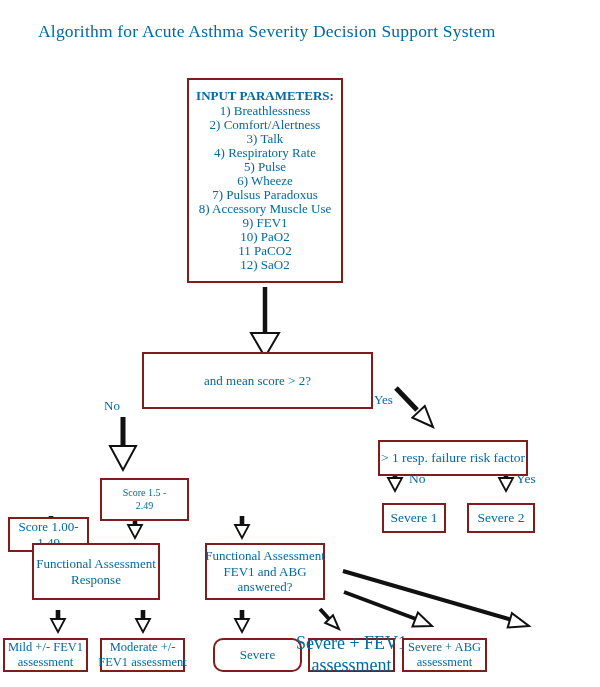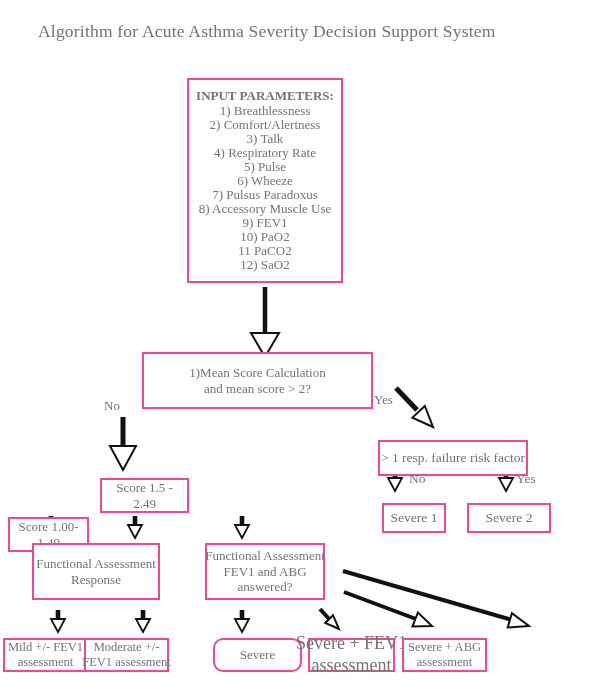--- a/index.html
+++ b/index.html
@@ -1,26 +1,26 @@
 <!DOCTYPE html>
 <html><head>
 <meta charset="utf-8">
 <style>
   html,body{margin:0;padding:0;background:#e8e8e8;}
   .canvas{
     position:relative;width:600px;height:687px;background:#ffffff;
-    font-family:"Liberation Serif", serif;color:#737373;overflow:hidden;
+    font-family:"Liberation Serif", serif;color:#0369a1;overflow:hidden;
     margin:0 auto;
   }
   .title{
     position:absolute;left:38px;top:21px;font-size:17.5px;
     letter-spacing:0.2px;white-space:nowrap;
   }
   .box{
-    position:absolute;border:2px solid #ec4899;background:#fff;
+    position:absolute;border:2px solid #7f1d1d;background:#fff;
     display:flex;flex-direction:column;justify-content:center;align-items:center;
     text-align:center;line-height:1.22;box-sizing:border-box;
   }
   .box div{white-space:nowrap;}
   .thick{border-width:2.5px;}
   .lbl{position:absolute;white-space:nowrap;}
   [data-name="input-parameters-box"]{line-height:14px;}
   [data-name="input-parameters-box"] div:first-child{font-weight:bold;margin-bottom:1px;}
   svg.connectors{position:absolute;left:0;top:0;pointer-events:none;}
   svg .shaft{stroke:#111;}
@@ -93,59 +93,58 @@
       <div>6) Wheeze</div>
       <div>7) Pulsus Paradoxus</div>
       <div>8) Accessory Muscle Use</div>
       <div>9) FEV1</div>
       <div>10) PaO2</div>
       <div>11 PaCO2</div>
       <div>12) SaO2</div>
     </div>
 
   <div class="box thick" style="left:142px;top:352px;width:231px;height:57px;font-size:13px;" data-name="decision-box">
-      <div>1)Mean Score Calculation</div>
       <div>and mean score &gt; 2?</div>
     </div>
 
   <div class="lbl" style="left:104px;top:398px;font-size:13px;" data-name="decision-no-label">No</div>
   <div class="lbl" style="left:374px;top:392px;font-size:13px;" data-name="decision-yes-label">Yes</div>
 
   <div class="box" style="left:378px;top:440px;width:150px;height:36px;font-size:13.5px;" data-name="risk-factor-box">&gt; 1 resp. failure risk factor</div>
 
   <div class="lbl" style="left:409px;top:471px;font-size:13.5px;" data-name="risk-no-label">No</div>
   <div class="lbl" style="left:516px;top:471px;font-size:13.5px;" data-name="risk-yes-label">Yes</div>
 
   <div class="box" style="left:8px;top:478px;width:81px;height:35px;font-size:13px;margin-top:39px;" data-name="score-1-box">
       <div>Score 1.00-</div>
       <div>1.49</div>
     </div>
-  <div class="box" style="left:100px;top:478px;width:89px;height:35px;font-size:13px;text-align:right;" data-name="score-2-box">
+  <div class="box" style="left:100px;top:478px;width:89px;height:43px;font-size:10px;text-align:right;" data-name="score-2-box">
       <div>Score 1.5 -</div>
       <div>2.49</div>
     </div>
 
   <div class="box" style="left:382px;top:503px;width:64px;height:30px;font-size:13.5px;" data-name="severe-1-box">Severe 1</div>
-  <div class="box" style="left:467px;top:503px;width:84px;height:30px;font-size:13.5px;" data-name="severe-2-box">Severe 2</div>
+  <div class="box" style="left:467px;top:503px;width:68px;height:30px;font-size:13.5px;" data-name="severe-2-box">Severe 2</div>
 
   <div class="box thick" style="left:32px;top:543px;width:128px;height:57px;font-size:13px;" data-name="functional-assessment-response-box">
       <div>Functional Assessment</div>
       <div>Response</div>
     </div>
   <div class="box thick" style="left:205px;top:543px;width:120px;height:57px;font-size:13px;" data-name="functional-assessment-fev1-abg-box">
       <div>Functional Assessment</div>
       <div>FEV1 and ABG</div>
       <div>answered?</div>
     </div>
 
   <div class="box" style="left:3px;top:638px;width:85px;height:34px;font-size:12.5px;" data-name="mild-outcome-box">
       <div>Mild +/- FEV1</div>
       <div>assessment</div>
     </div>
-  <div class="box" style="left:84px;top:638px;width:85px;height:34px;font-size:12.5px;" data-name="moderate-outcome-box">
+  <div class="box" style="left:100px;top:638px;width:85px;height:34px;font-size:12.5px;" data-name="moderate-outcome-box">
       <div>Moderate +/-</div>
       <div>FEV1 assessment</div>
     </div>
   <div class="box" style="left:213px;top:638px;width:89px;height:34px;font-size:13px;border-radius:10px;" data-name="severe-outcome-box">Severe</div>
   <div class="box" style="left:308px;top:638px;width:87px;height:34px;font-size:18px;" data-name="severe-fev1-outcome-box">
       <div>Severe + FEV1</div>
       <div>assessment</div>
     </div>
   <div class="box" style="left:402px;top:638px;width:85px;height:34px;font-size:12.5px;" data-name="severe-abg-outcome-box">
       <div>Severe + ABG</div>

